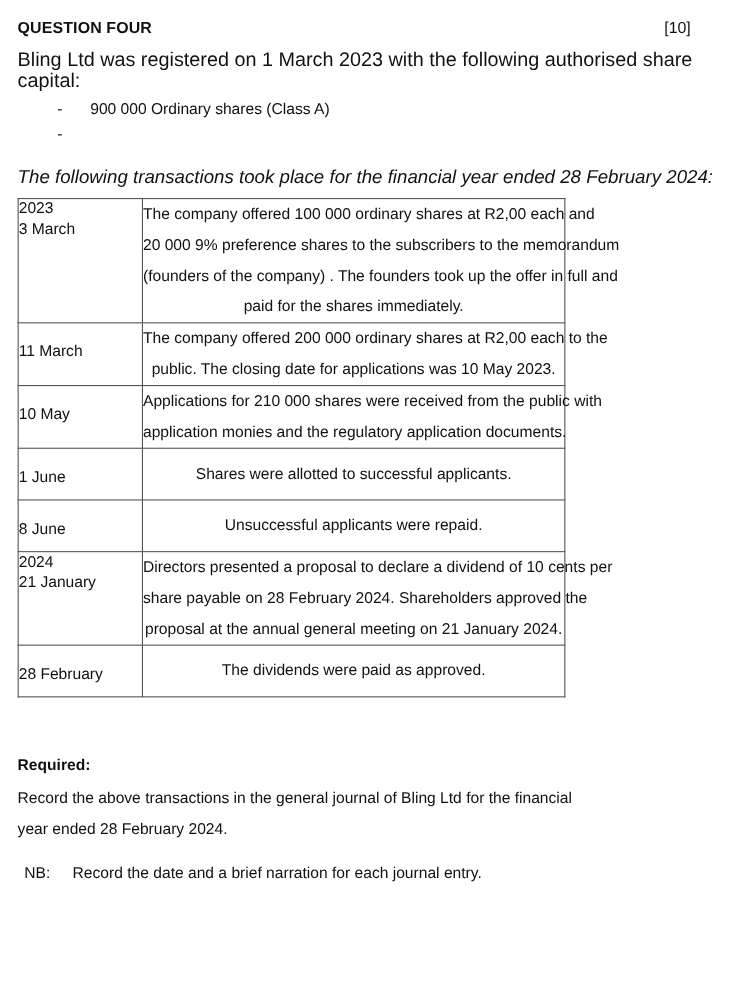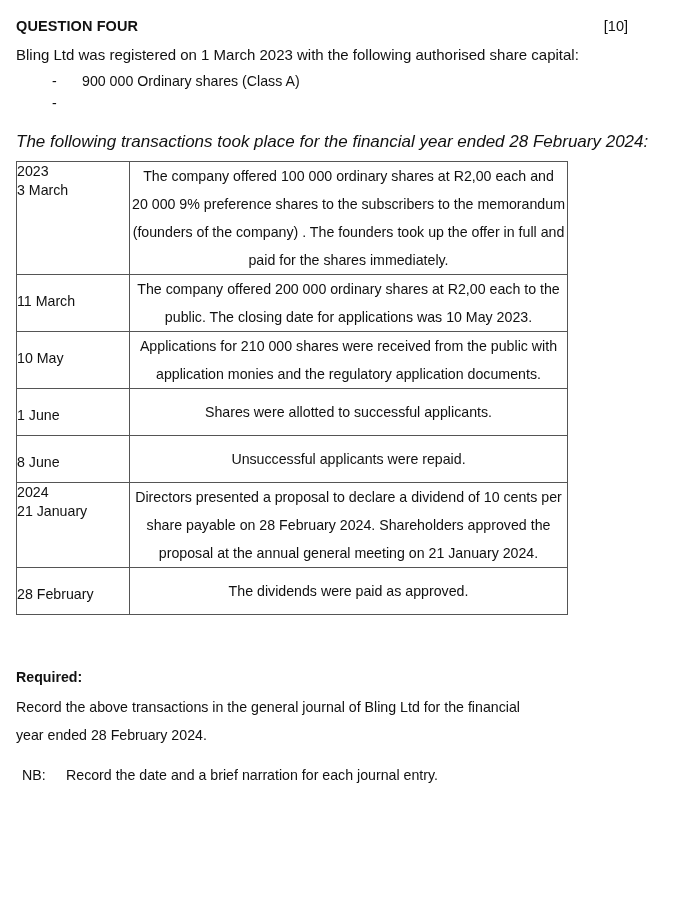--- a/index.html
+++ b/index.html
@@ -36,21 +36,21 @@
     font-weight: bold;
     letter-spacing: 0.1px;
   }
   .q-marks {
     font-size: 14.5px;
     font-weight: normal;
   }
 
   
   .intro-line {
-    font-size: 15px;
+    font-size: 18px;
     padding: 0 16px;
     margin-top: 11px;
     line-height: 19px;
   }
 
   
   .bullets {
     margin-top: 6px;
     padding: 0 16px;
   }
@@ -76,21 +76,21 @@
     font-style: italic;
   }
 
   
   .tx-table-wrap {
     padding: 0 16px;
     margin-top: 10px;
   }
   table.tx-table {
     border-collapse: collapse;
-    width: 552px;
+    width: 498px;
     table-layout: fixed;
     border: 1.6px solid #4a4a4a;
   }
   table.tx-table td {
     border: 1.4px solid #555555;
     vertical-align: top;
     font-size: 14.2px;
     padding: 0;
   }
   td.date-cell {

